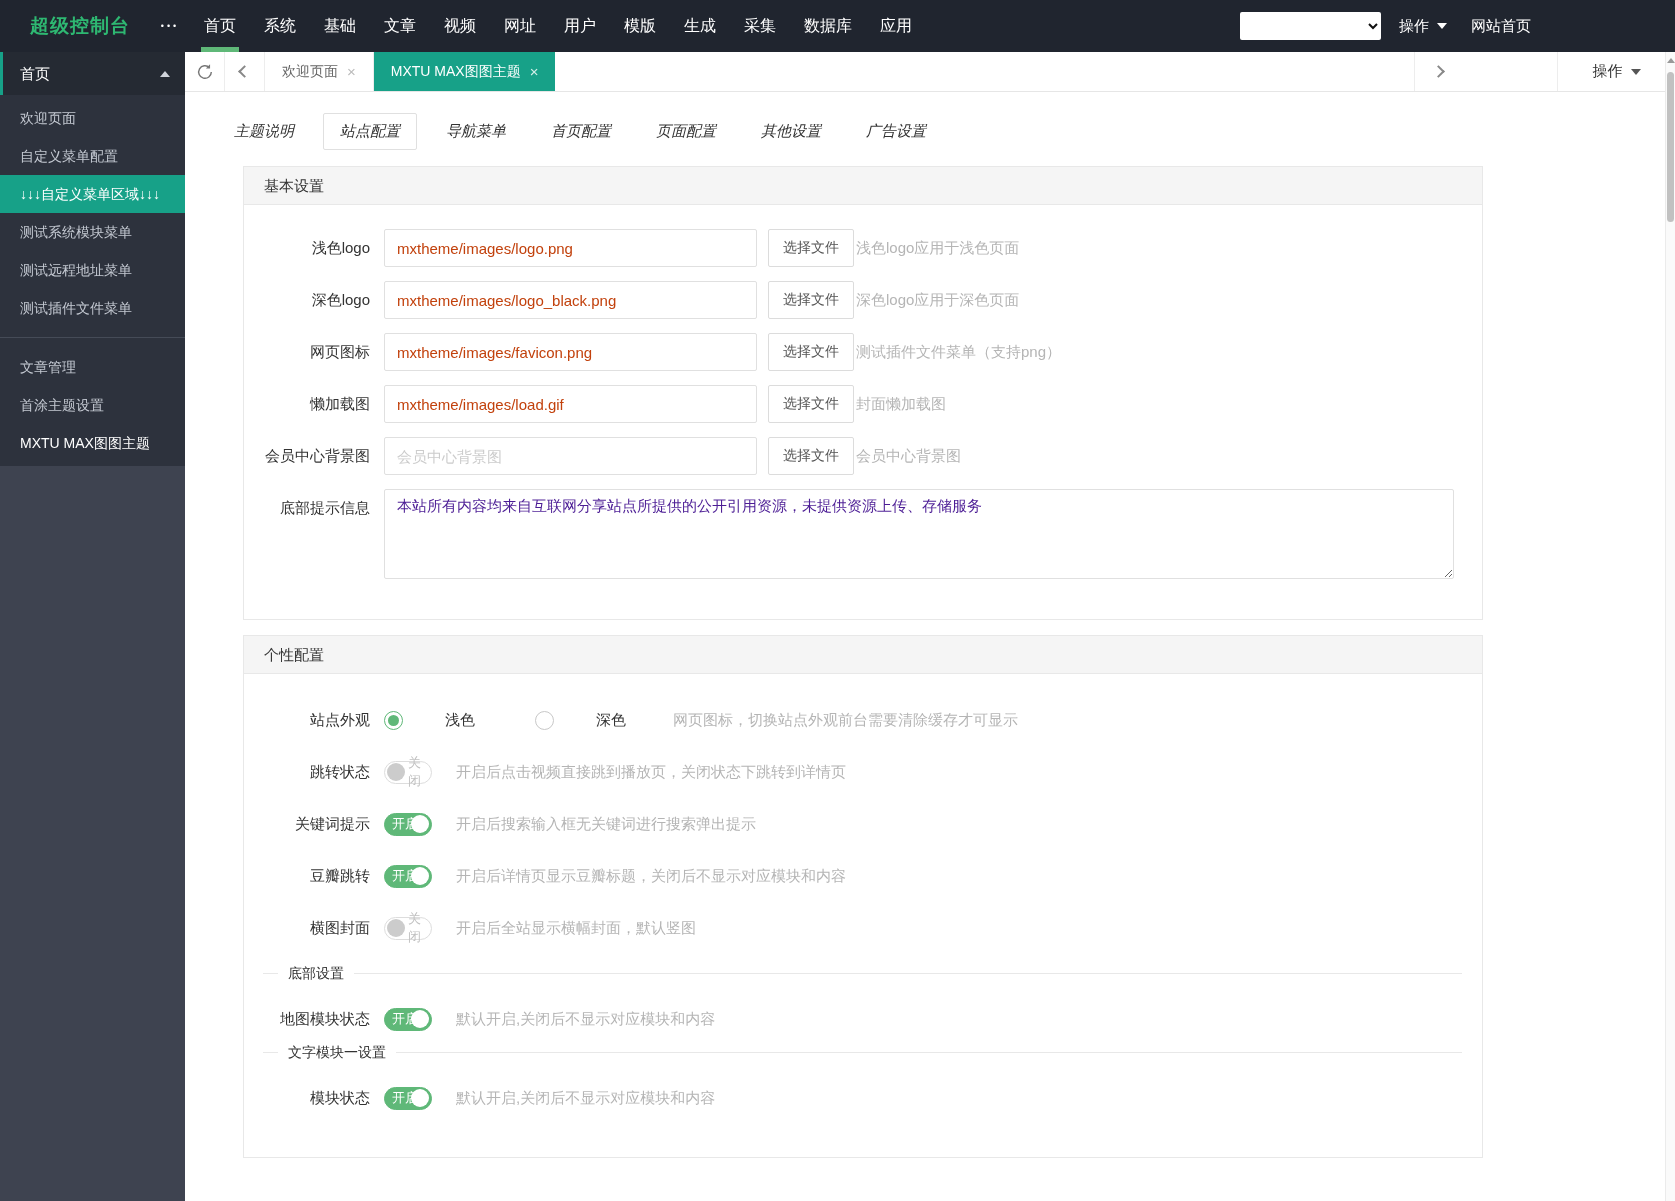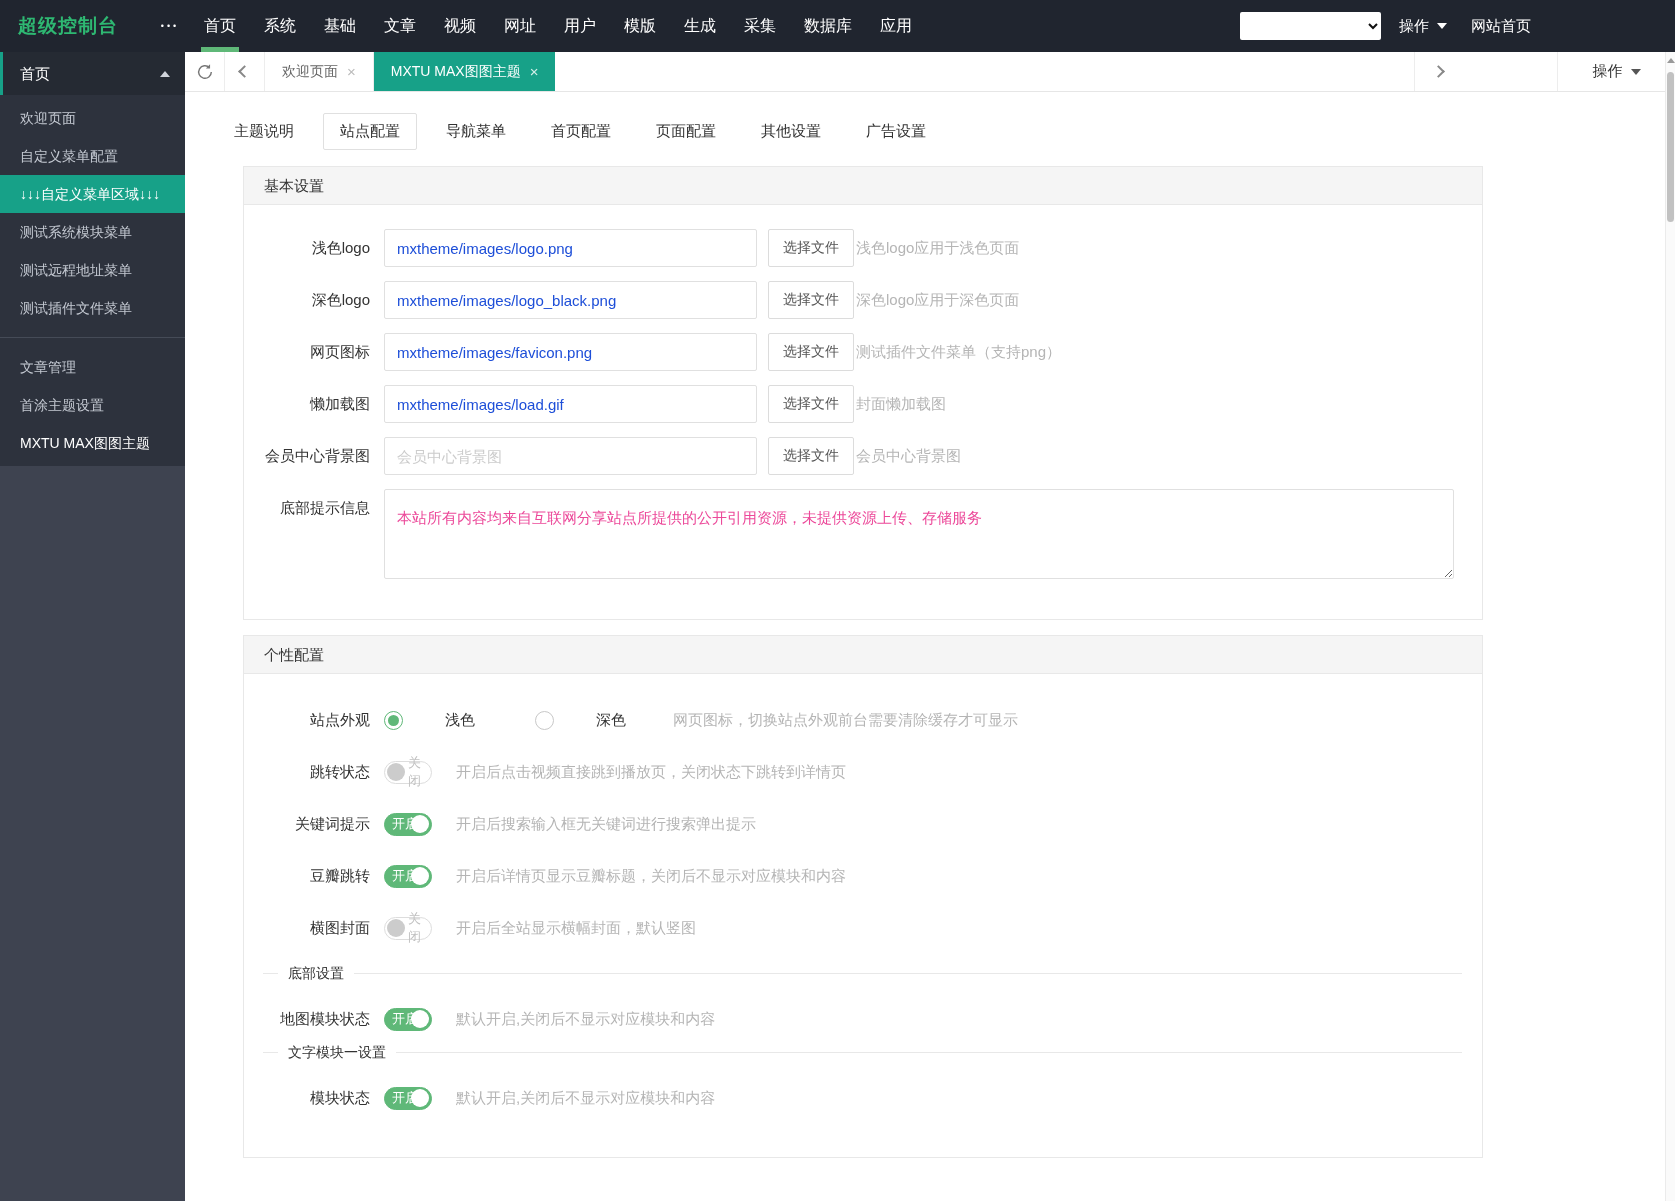--- a/index.html
+++ b/index.html
@@ -1,21 +1,21 @@
 <!DOCTYPE html>
 <html><head>
 <meta charset="utf-8">
 <style>
   * { margin:0; padding:0; box-sizing:border-box; }
   body { font-family:"Liberation Sans","DejaVu Sans",sans-serif; background:#fff; }
   .app { position:relative; width:1675px; height:1201px; overflow:hidden; background:#fff; }
 
   
   .topbar { display:flex; align-items:stretch; height:52px; background:#20252f; }
-  .logo { width:150px; padding-left:18px; line-height:52px; font-size:19px; font-weight:bold; color:#2eb872; letter-spacing:1px; }
+  .logo { width:150px; padding-left:30px; line-height:52px; font-size:19px; font-weight:bold; color:#2eb872; letter-spacing:1px; }
   .more { width:40px; text-align:center; line-height:52px; color:#fff; font-size:9px; letter-spacing:3px; cursor:pointer; }
   .topnav { display:flex; }
   .topnav-item { position:relative; padding:0 13px; margin:0 1px; line-height:52px; font-size:16px; color:#fff; cursor:pointer; }
   .topnav-item.active::after { content:""; position:absolute; left:10px; right:10px; bottom:0; height:5px; background:#5fb878; }
   .top-right { display:flex; align-items:center; margin-left:auto; }
   .lang-select { width:141px; height:28px; font-size:15px; border:none; border-radius:2px; padding:12px 6px; background:#fff; color:#111; }
   .top-action { display:flex; align-items:center; gap:8px; margin-left:18px; color:#fff; font-size:15px; cursor:pointer; }
   .caret-down { width:0; height:0; border-left:5px solid transparent; border-right:5px solid transparent; border-top:6px solid currentColor; display:inline-block; }
   .caret-up { width:0; height:0; border-left:5px solid transparent; border-right:5px solid transparent; border-bottom:6px solid currentColor; display:inline-block; }
   .home-link { margin-left:24px; margin-right:144px; color:#fff; font-size:15px; text-decoration:none; cursor:pointer; }
@@ -45,39 +45,39 @@
   .tab { display:flex; align-items:center; padding:0 17px; font-size:14px; color:#666; border-right:1px solid #ededed; cursor:pointer; }
   .tab .tab-close { margin-left:9px; color:#bbb; font-size:15px; }
   .tab.active { background:#17a188; color:#fff; border-right:none; }
   .tab.active .tab-close { color:#d6efe9; }
   .tabbar-right { display:flex; margin-left:auto; }
   .tab-next { width:48px; border-left:1px solid #ededed; display:flex; align-items:center; justify-content:center; background:#fff; border-top:none;border-bottom:none;border-right:none; cursor:pointer; }
   .tab-gap { width:95px; }
   .tab-action { width:118px; border-left:1px solid #ededed; display:flex; align-items:center; justify-content:center; gap:8px; font-size:15px; color:#333; cursor:pointer; }
   .tab-action .caret-down { border-top-color:#555; }
 
-  .page-tabs { display:flex; align-items:center; gap:13px; margin:20px 0 0 33px; height:38px; }
+  .page-tabs { display:flex; align-items:center; gap:13px; margin:20px 0 0 33px; height:38px;font-style:italic; }
   .page-tab { padding:8px 16px; font-size:15px; color:#333; cursor:pointer; }
   .page-tab.active { border:1px solid #e0e0e0; border-radius:2px; background:#fff; }
 
   .panel { width:1240px; margin:16px 0 0 58px; border:1px solid #e8e8e8; background:#fff; }
   .panel + .panel { margin-top:15px; }
   .panel-header { height:38px; line-height:37px; padding:0 20px; background:#f5f5f5; border-bottom:1px solid #e8e8e8; font-size:15px; color:#333; }
   .panel-body { padding:24px 0 40px; }
 
   .form-row { display:flex; align-items:center; height:38px; margin-bottom:14px; }
   .form-row.tall { height:90px; align-items:flex-start; margin-bottom:0; }
   .form-label { width:140px; padding-right:14px; text-align:right; font-size:15px; color:#333; flex:none; }
   .form-row.tall .form-label { padding-top:10px; }
-  .form-input { width:373px; height:38px; border:1px solid #e0e0e0; border-radius:2px; padding:0 12px; font-size:15px; color:#1d4ed8; outline:none; font-family:inherit; }
+  .form-input { width:373px; height:38px; border:1px solid #e0e0e0; border-radius:2px; padding:0 12px; font-size:15px; color:#c2410c; outline:none; font-family:inherit; }
   .form-input::placeholder, .form-textarea::placeholder { color:#ccc; }
   .form-input.wide { width:515px; }
   .file-btn { margin-left:11px; width:86px; height:38px; background:#fff; border:1px solid #dcdcdc; border-radius:2px; font-size:14px; color:#555; cursor:pointer; font-family:inherit; }
   .form-hint { margin-left:2px; font-size:15px; color:#b5b5b5; white-space:nowrap; }
-  .form-textarea { width:1070px; height:90px; border:1px solid #e0e0e0; border-radius:2px; padding:16px 12px; font-size:15px; color:#ec4899; line-height:1.6; outline:none; resize:both; font-family:inherit; }
+  .form-textarea { width:1070px; height:90px; border:1px solid #e0e0e0; border-radius:2px; padding:4px 12px; font-size:15px; color:#4c1d95; line-height:1.6; outline:none; resize:both; font-family:inherit; }
 
   
   .radio-group { display:flex; align-items:center; width:289px; flex:none;gap:34px; }
   .radio { position:relative; width:19px; height:19px; border-radius:50%; border:1px solid #c8c8c8; background:#fff; display:inline-block; cursor:pointer; flex:none; }
   .radio.checked { border-color:#5fb878; }
   .radio.checked::after { content:""; position:absolute; left:3px; top:3px; right:3px; bottom:3px; border-radius:50%; background:#5fb878; }
   .radio-label { margin-left:8px; font-size:15px; color:#333; }
   .radio + .radio-label + .radio { margin-left:26px; }
   .radio2 { margin-left:26px; }
 

